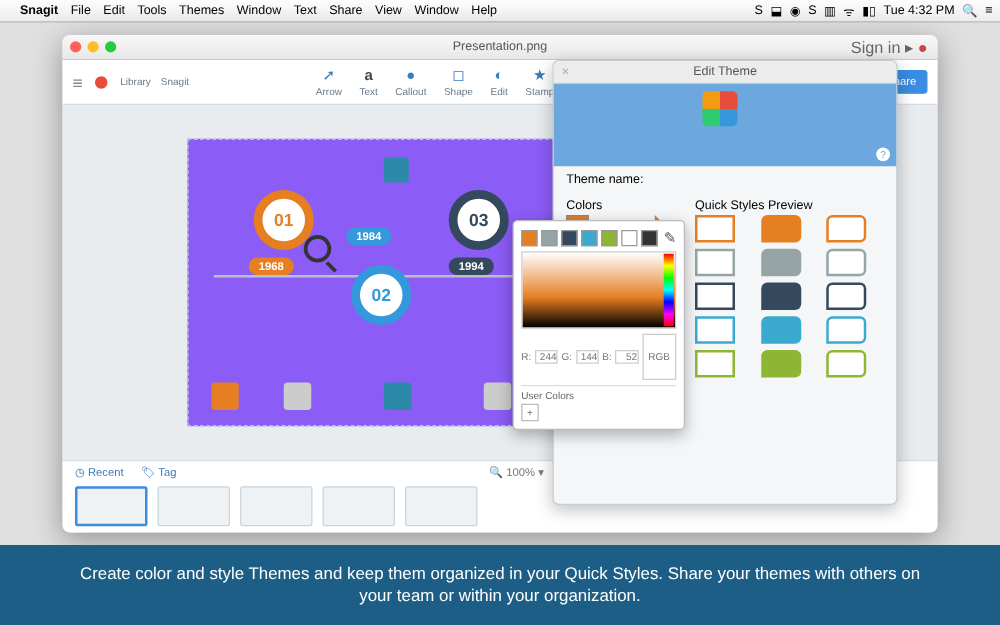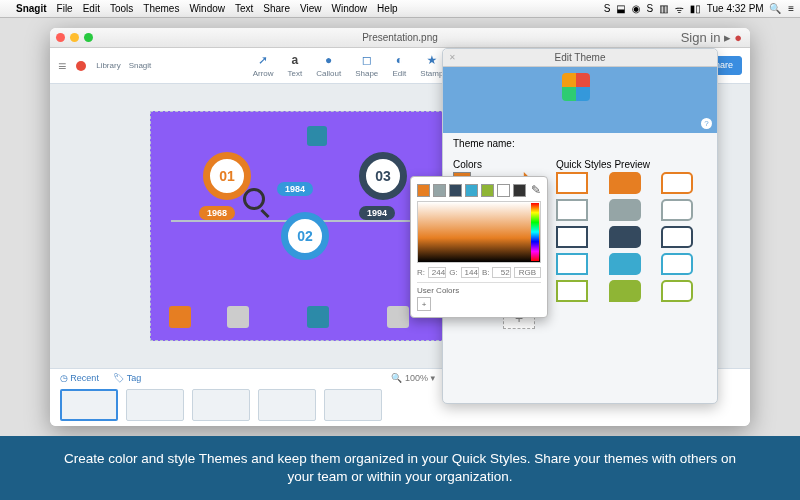--- a/index.html
+++ b/index.html
@@ -93,21 +93,21 @@
 
 .picker { position:absolute; left:410px; top:176px; width:138px; background:#fff; border:1px solid #bbb; border-radius:4px; box-shadow:0 4px 12px rgba(0,0,0,.3); padding:6px; font-size:8px; z-index:5; }
 .picker-row1 { display:flex; gap:3px; margin-bottom:4px; align-items:center; }
 .psw { width:13px; height:13px; border:1px solid #999; }
 .eyedrop { margin-left:auto; font-size:12px; color:#555; }
 .gradient { width:100%; height:62px; background:linear-gradient(to bottom, #fff, #e67e22 60%, #000); position:relative; border:1px solid #ccc; }
 .hue { position:absolute; right:1px; top:1px; bottom:1px; width:8px; background:linear-gradient(red,yellow,lime,cyan,blue,magenta,red); }
 .rgb-row { display:flex; gap:3px; margin-top:4px; align-items:center; }
 .rgb-row span { color:#777; }
 .rgb-row .val { width:20px; border:1px solid #ccc; text-align:right; }
-.rgb-btn { margin-left:auto; padding:0 4px; border:1px solid #ccc; }
+.rgb-btn { margin-left:auto; padding:13px 4px; border:1px solid #ccc; }
 .user-colors { margin-top:4px; border-top:1px solid #ddd; padding-top:3px; color:#666; }
 .user-add { width:14px; height:14px; border:1px solid #bbb; display:inline-flex; align-items:center; justify-content:center; margin-top:2px; }
 
 
 .banner { position:absolute; left:0; right:0; bottom:0; height:64px; background:#1d5e86; color:#fff; display:flex; align-items:center; justify-content:center; text-align:center; font-size:13.5px; padding:0 60px; line-height:1.35; }
 </style>
 </head>
 <body>
 
 <div class="menubar">

